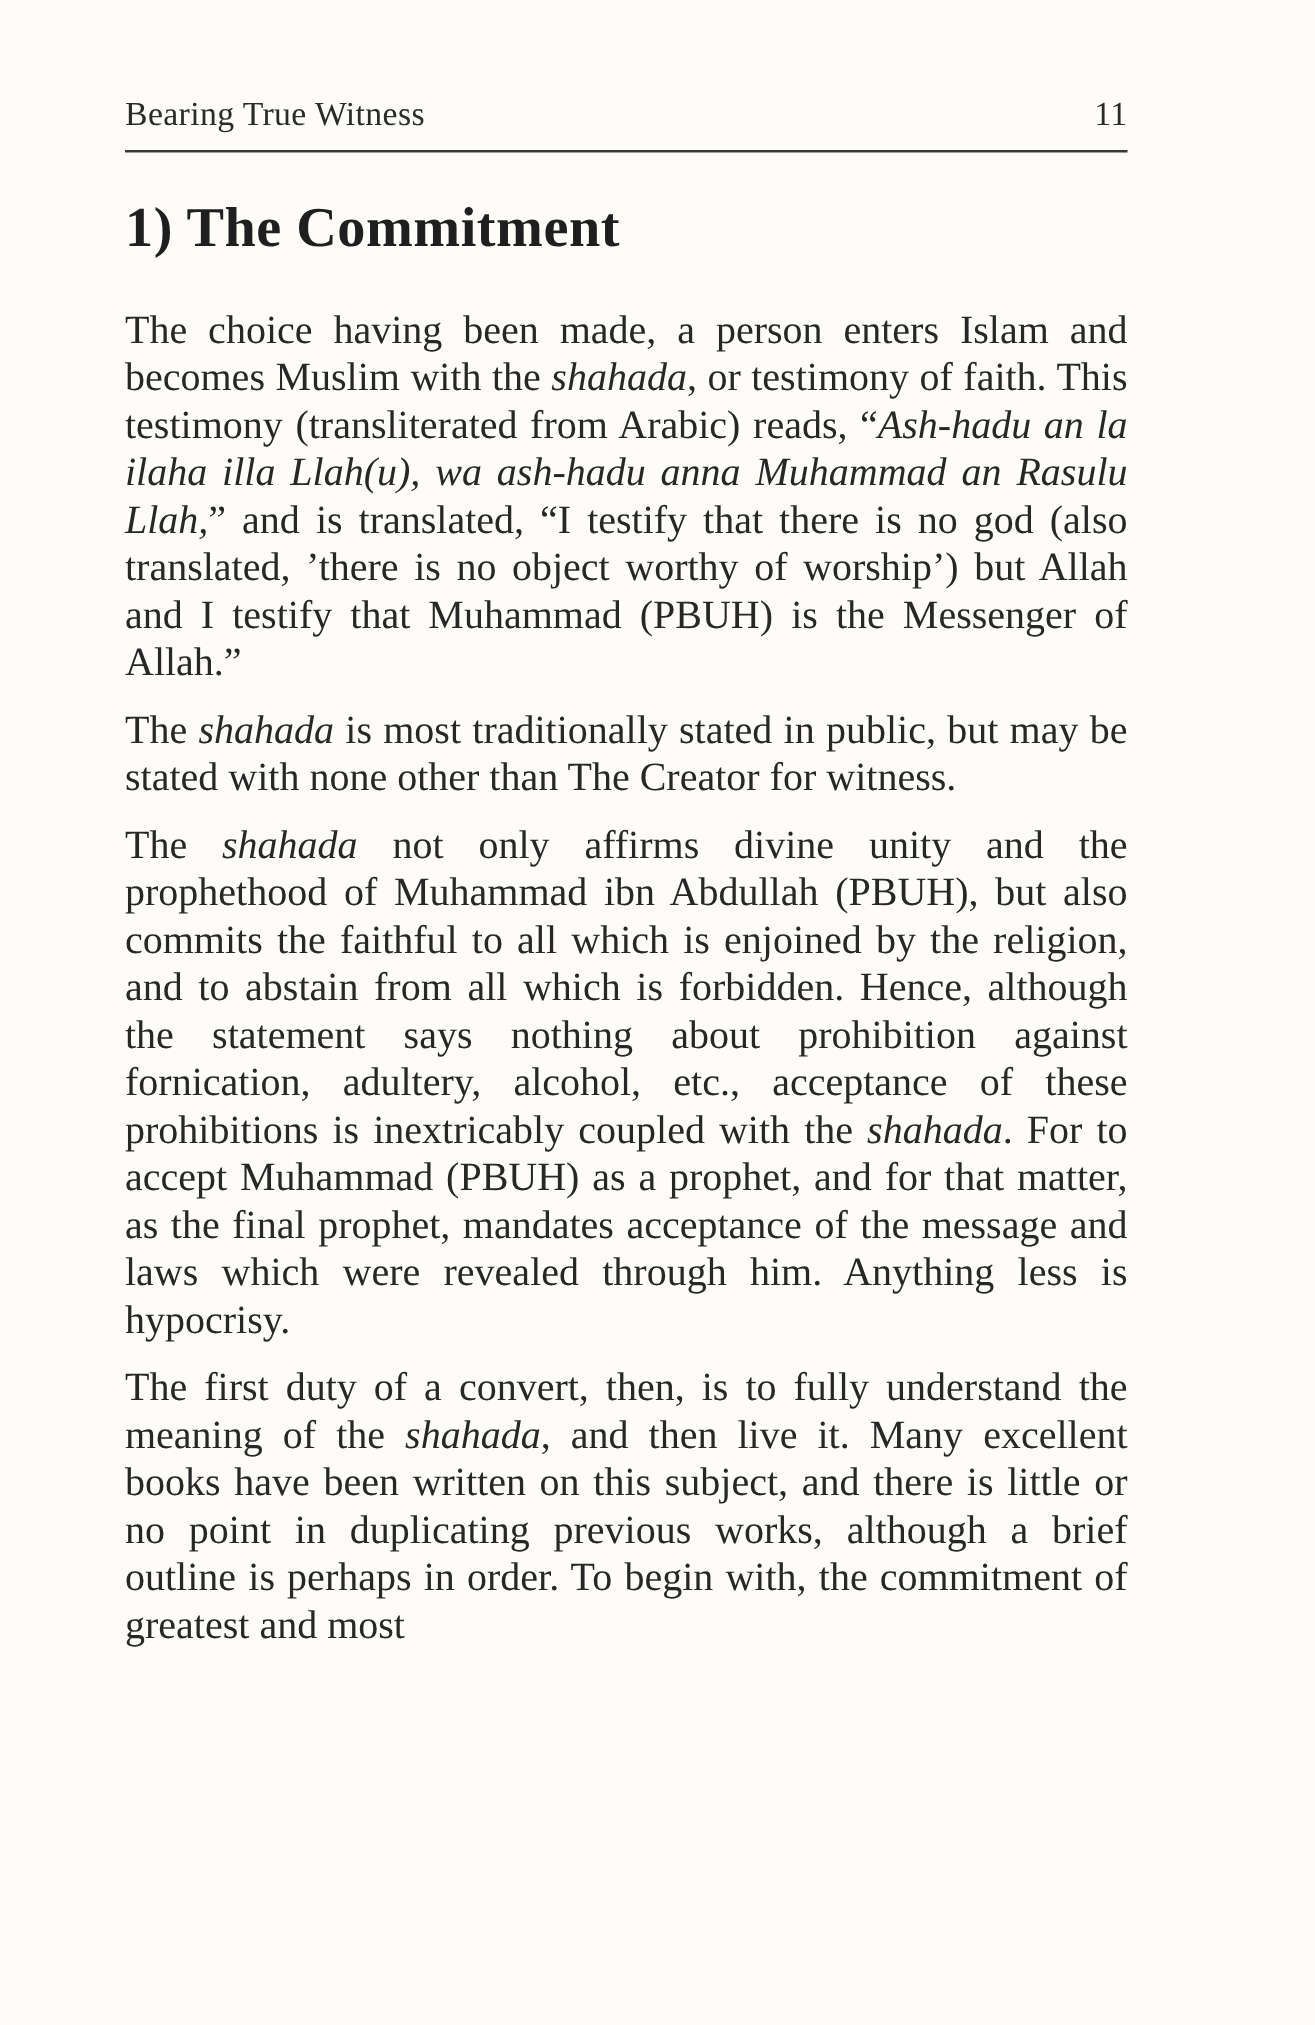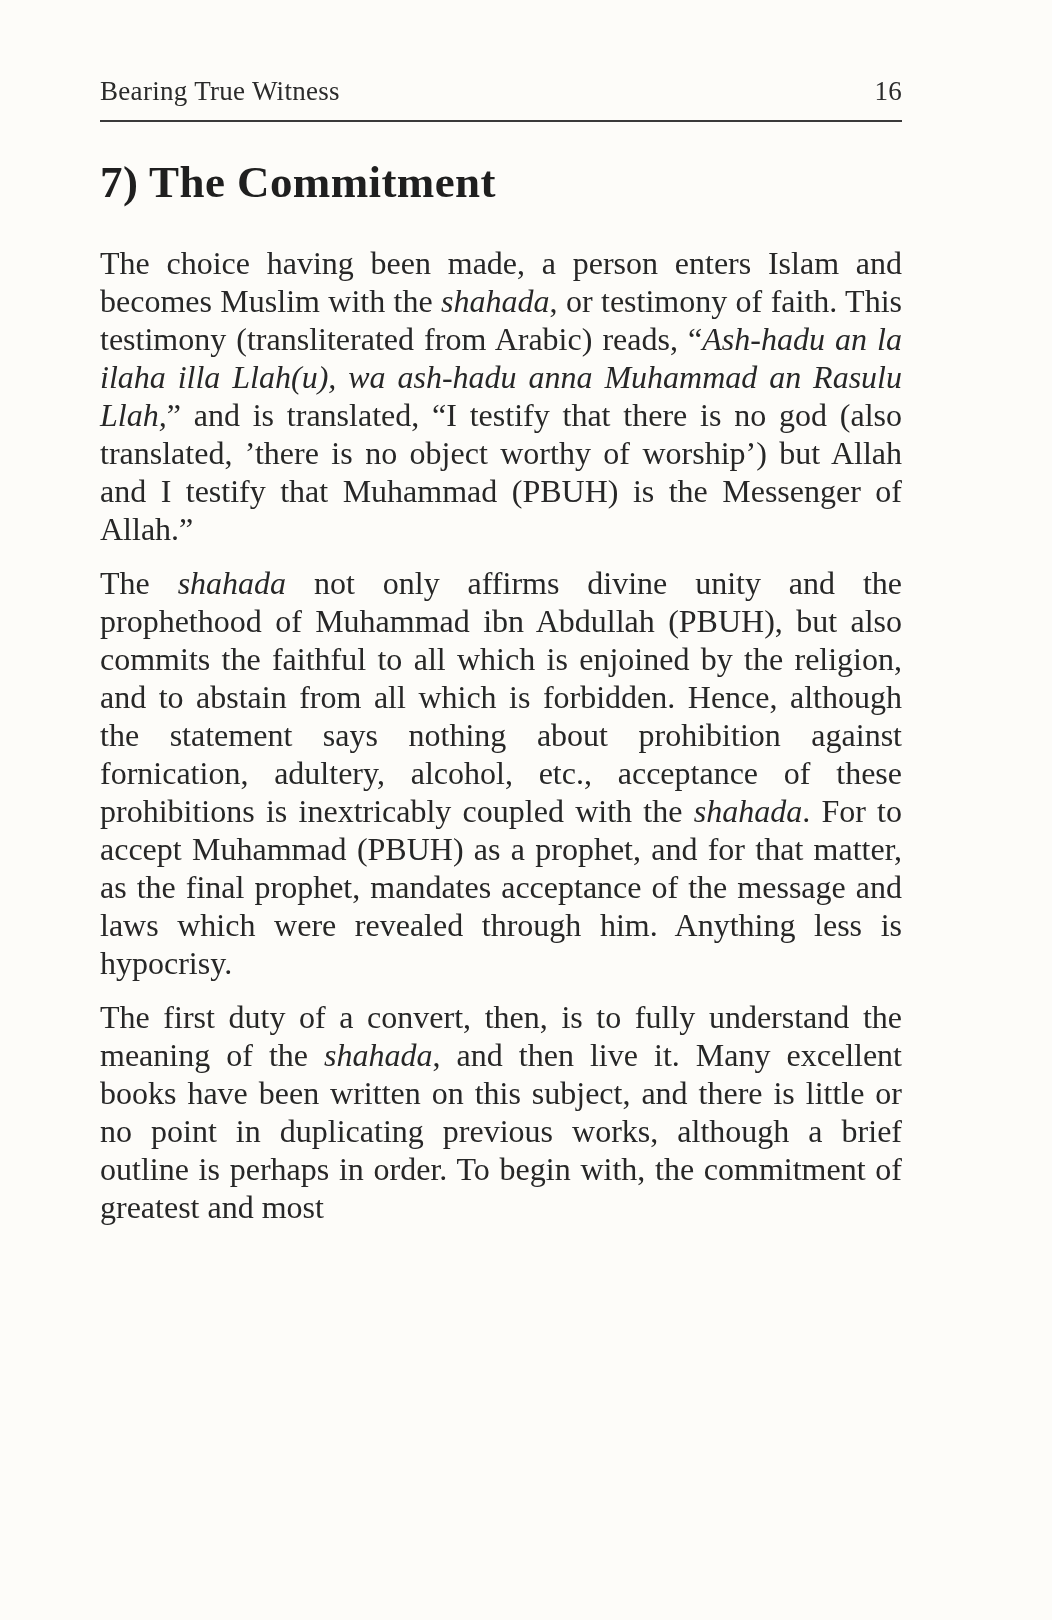--- a/index.html
+++ b/index.html
@@ -57,26 +57,27 @@
   .it { font-style: italic; }
   .rm { font-style: normal; }
 </style>
 </head>
 <body>
 
 <div class="page">
 
   <div class="running-header">
     <span>Bearing True Witness</span>
-    <span>16</span>
+    <span>11</span>
   </div>
 
   <hr class="header-rule">
 
-  <h1 class="section-heading">7) The Commitment</h1>
+  <h1 class="section-heading">1) The Commitment</h1>
 
   <div class="body-text">
       <p><span class="rm">The choice having been made, a person enters Islam and becomes Muslim with the </span><span class="it">shahada</span><span class="rm">, or testimony of faith. This testimony (transliterated from Arabic) reads, “</span><span class="it">Ash-hadu an la ilaha illa Llah(u), wa ash-hadu anna Muhammad an Rasulu Llah,</span><span class="rm">” and is translated, “I testify that there is no god (also translated, ’there is no object worthy of worship’) but Allah and I testify that Muhammad (PBUH) is the Messenger of Allah.”</span></p>
+      <p><span class="rm">The </span><span class="it">shahada</span><span class="rm"> is most traditionally stated in public, but may be stated with none other than The Creator for witness.</span></p>
       <p><span class="rm">The </span><span class="it">shahada</span><span class="rm"> not only affirms divine unity and the prophethood of Muhammad ibn Abdullah (PBUH), but also commits the faithful to all which is enjoined by the religion, and to abstain from all which is forbidden. Hence, although the statement says nothing about prohibition against fornication, adultery, alcohol, etc., acceptance of these prohibitions is inextricably coupled with the </span><span class="it">shahada</span><span class="rm">. For to accept Muhammad (PBUH) as a prophet, and for that matter, as the final prophet, mandates acceptance of the message and laws which were revealed through him. Anything less is hypocrisy.</span></p>
       <p><span class="rm">The first duty of a convert, then, is to fully understand the meaning of the </span><span class="it">shahada</span><span class="rm">, and then live it. Many excellent books have been written on this subject, and there is little or no point in duplicating previous works, although a brief outline is perhaps in order. To begin with, the commitment of greatest and most</span></p>
     </div>
 
 </div>
 
 </body></html>

